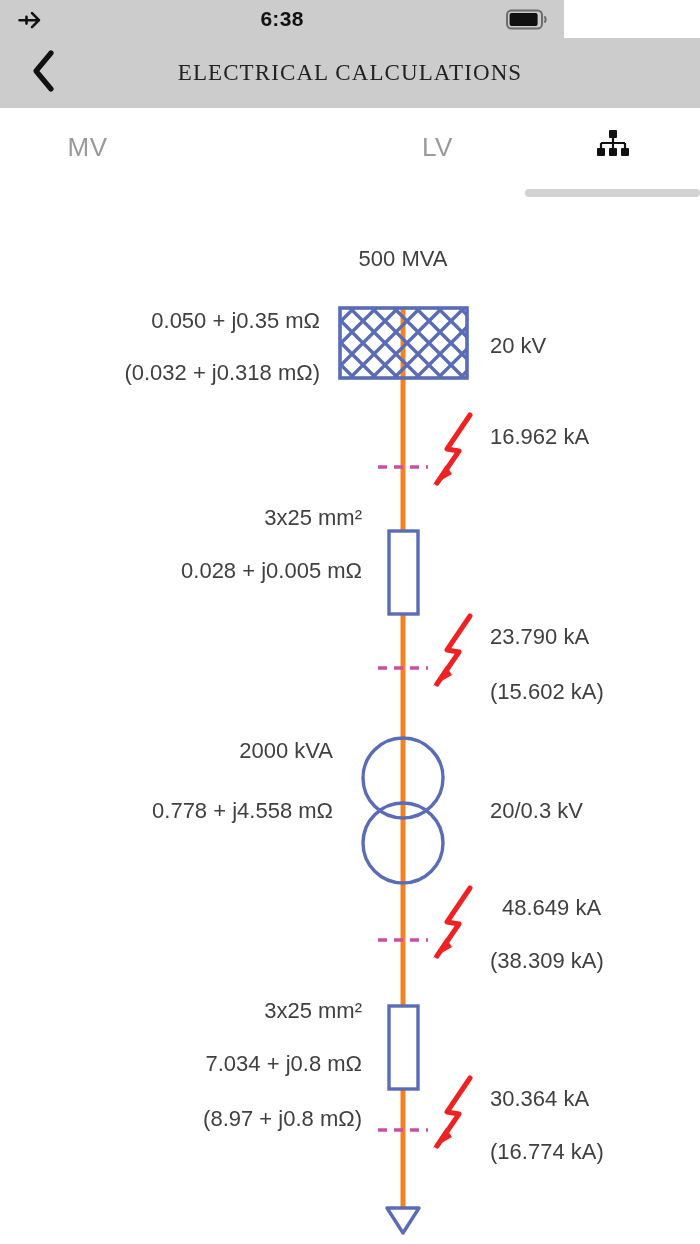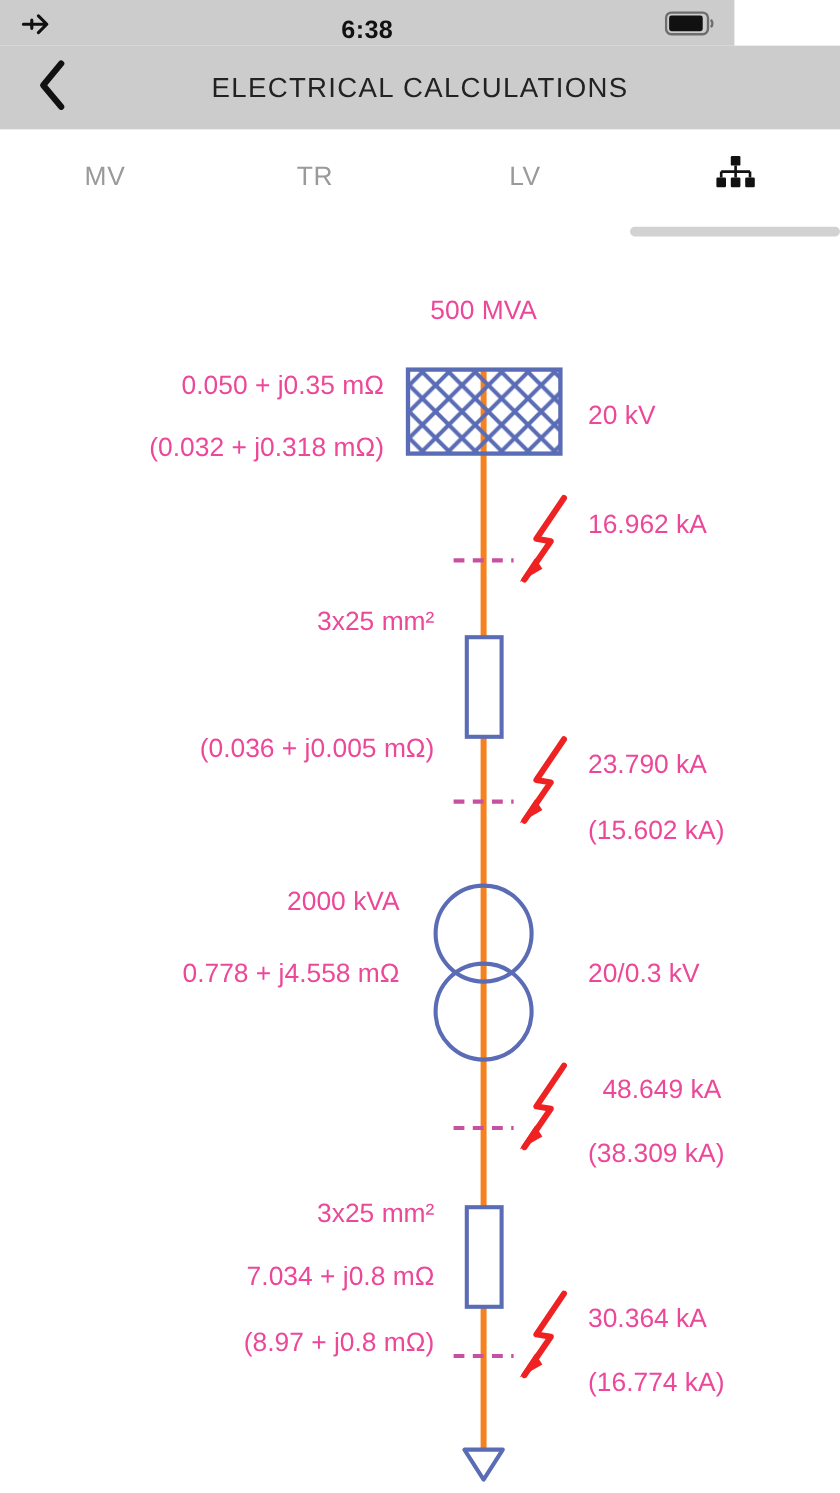--- a/index.html
+++ b/index.html
@@ -7,57 +7,57 @@
   body {
     font-family:"Liberation Sans", sans-serif;
     background:#ffffff;
     color:#1b1b1b;
     overflow:hidden;
     position:relative;
   }
 
   
   .statusbar{
-    position:absolute; left:0; top:0; width:612px; height:38px;
+    position:absolute; left:0; top:0; width:564px; height:38px;
     background:#cccccc;
-    display:flex; align-items:flex-end; justify-content:center;
+    display:flex; align-items:center; justify-content:center;
   }
   .statusbar .time{
     font-size:21px; font-weight:bold; color:#111; letter-spacing:.3px;
   }
   .airplane-icon{
     position:absolute; left:17px; top:8px; width:26px; height:24px;
   }
   .battery{
     position:absolute; right:16px; top:9px; width:42px; height:21px;
   }
 
   
   .navbar{
     position:absolute; left:0; top:38px; width:700px; height:70px;
     background:#cccccc;
     display:flex; align-items:center; justify-content:center;
   }
   .navbar .title{
-    font-size:23px; color:#222; letter-spacing:1.1px; font-weight:400;
+    font-size:23px; color:#222; letter-spacing:1.1px; font-weight:400;font-family:Liberation Serif, serif;
   }
   .back-btn{
     position:absolute; left:14px; top:38px; width:60px; height:70px;
     display:flex; align-items:center; justify-content:center;
   }
 
   
   .tabbar{
     position:absolute; left:0; top:108px; width:700px; height:92px;
     background:#ffffff;
   }
   .tab{
     position:absolute; top:0; width:175px; height:78px;
     display:flex; align-items:center; justify-content:center;
-    font-size:22px; color:#9a9a9a; letter-spacing:.5px;
+    font-size:26px; color:#9a9a9a; letter-spacing:.5px;
   }
   .tab.t0{ left:0; }
   .tab.t1{ left:175px; }
   .tab.t2{ left:350px; }
   .tab.t3{ left:525px; }
   .tab.active{ color:#111; }
   .tab-indicator{
     position:absolute; left:525px; top:189px; width:175px; height:8px;
     background:#d2d2d2; border-radius:4px;
   }
@@ -65,21 +65,21 @@
   
   .diagram{
     position:absolute; left:0; top:200px; width:700px; height:1044px;
     background:#ffffff;
   }
   .diagram svg{ position:absolute; left:0; top:0; }
 
   .lbl{
     position:absolute;
     font-size:22px;
-    color:#ec4899;
+    color:#404040;
     white-space:nowrap;
     line-height:1;
   }
   .lbl.left-col{ text-align:right; transform:translateX(-100%); }
   .lbl.center{ transform:translateX(-50%); text-align:center; }
 </style>
 </head>
 <body>
 
 <div class="statusbar">
@@ -105,23 +105,20 @@
   <span>
     <svg width="30" height="44" viewBox="0 0 30 44">
       <path d="M22 4 L7 22 L22 40" stroke="#111" stroke-width="5.2" fill="none" stroke-linecap="round" stroke-linejoin="round"></path>
     </svg>
   </span>
 </div>
 
 <div class="tabbar">
   <div class="tab t0">
     <span>MV</span>
-  </div>
-  <div class="tab t1">
-    <span>TR</span>
   </div>
   <div class="tab t2">
     <span>LV</span>
   </div>
   <div class="tab t3 active">
     <span>
       <svg width="34" height="30" viewBox="0 0 34 30">
         <rect x="13" y="1" width="8" height="8" rx="1" fill="#111"></rect>
         <path d="M17 9 L17 14 M5 14 L29 14 M5 14 L5 19 M17 14 L17 19 M29 14 L29 19" stroke="#111" stroke-width="2.2" fill="none"></path>
         <rect x="1" y="19" width="8" height="8" rx="1" fill="#111"></rect>
@@ -196,21 +193,21 @@
   <div class="lbl left-col" style="left:320px; top:110px;">0.050 + j0.35 mΩ</div>
   <div class="lbl left-col" style="left:320px; top:162px;">(0.032 + j0.318 mΩ)</div>
   <div class="lbl" style="left:490px; top:135px;">20 kV</div>
 
   <div class="lbl" style="left:490px; top:426px;">23.790 kA</div>
   <div class="lbl" style="left:490px; top:481px;">(15.602 kA)</div>
 
   <div class="lbl" style="left:490px; top:226px;">16.962 kA</div>
 
   <div class="lbl left-col" style="left:362px; top:307px;">3x25 mm²</div>
-  <div class="lbl left-col" style="left:362px; top:413px;">(0.036 + j0.005 mΩ)</div>
+  <div class="lbl left-col" style="left:362px; top:360px;">0.028 + j0.005 mΩ</div>
 
   <div class="lbl left-col" style="left:333px; top:540px;">2000 kVA</div>
   <div class="lbl left-col" style="left:333px; top:600px;">0.778 + j4.558 mΩ</div>
   <div class="lbl" style="left:490px; top:600px;">20/0.3 kV</div>
 
   <div class="lbl" style="left:502px; top:697px;">48.649 kA</div>
   <div class="lbl" style="left:490px; top:750px;">(38.309 kA)</div>
 
   <div class="lbl left-col" style="left:362px; top:800px;">3x25 mm²</div>
   <div class="lbl left-col" style="left:362px; top:853px;">7.034 + j0.8 mΩ</div>

